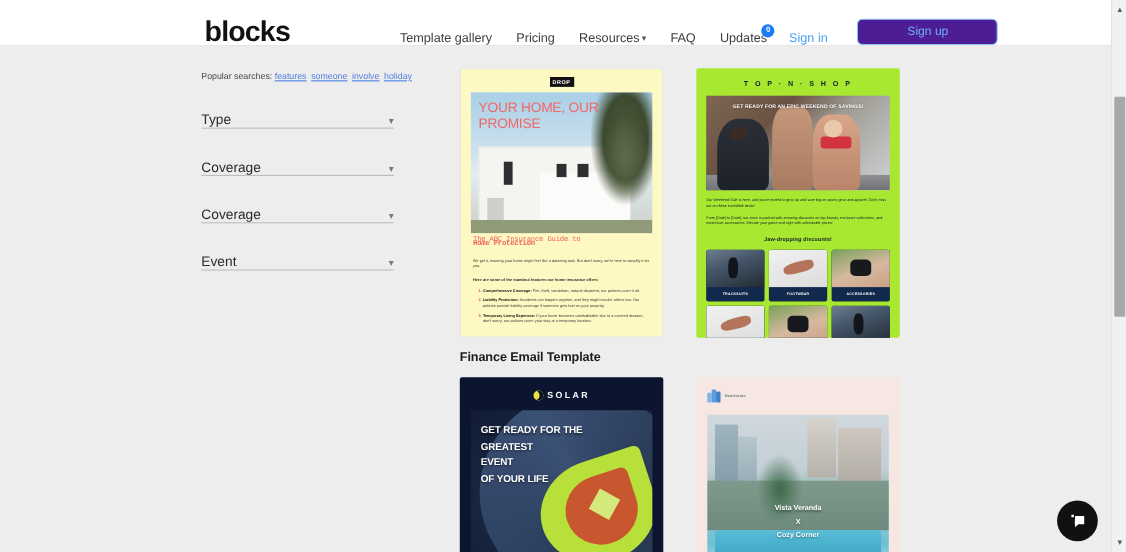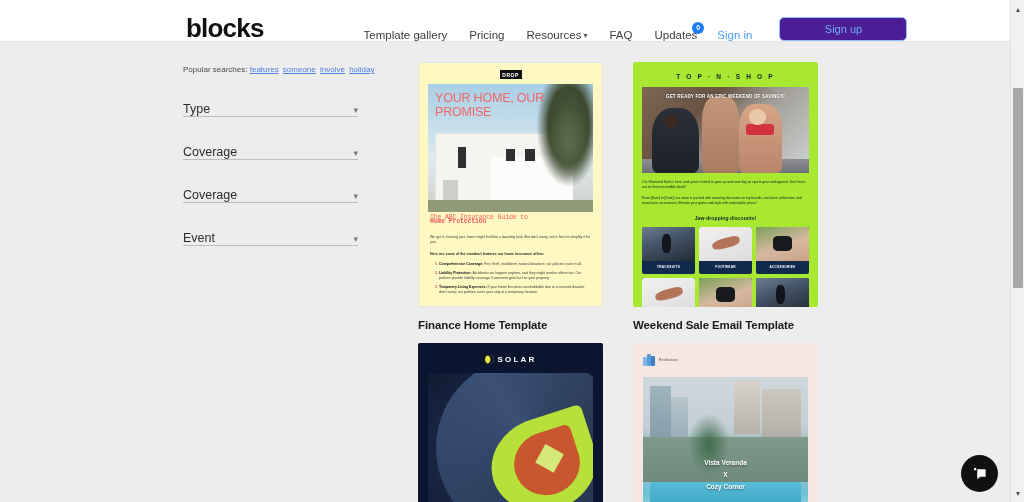--- a/index.html
+++ b/index.html
@@ -444,21 +444,21 @@
           <div class="b-h2">Home Protection</div>
           <div class="b-p">We get it, insuring your home might feel like a daunting task. But don't worry, we're here to simplify it for you.</div>
           <div class="b-p2">Here are some of the standout features our home insurance offers:</div>
           <ol>
             <li><b>Comprehensive Coverage:</b> <span>Fire, theft, vandalism, natural disasters; our policies cover it all.</span></li>
             <li><b>Liability Protection:</b> <span>Accidents can happen anytime, and they might involve others too. Our policies provide liability coverage if someone gets hurt on your property.</span></li>
             <li><b>Temporary Living Expenses:</b> <span>If your home becomes uninhabitable due to a covered disaster, don't worry; our policies cover your stay at a temporary location.</span></li>
           </ol>
         </div>
       </div>
-      <div class="card-title">Finance Home Template</div>
+      <div class="card-title">Finance Email Template</div>
     </div>
 
     <div class="card">
       <div class="thumb t2">
         <div class="brand">T O P · N · S H O P</div>
         <div class="hero">
           <div class="ribbon">GET READY FOR AN EPIC WEEKEND OF SAVINGS!</div>
           <div class="floor"></div>
           <div class="f1"></div>
           <div class="f1h"></div>
@@ -489,34 +489,39 @@
             <div class="pimg p2"></div>
           </div>
           <div class="prod">
             <div class="pimg p3"></div>
           </div>
           <div class="prod">
             <div class="pimg p1"></div>
           </div>
         </div>
       </div>
-      <div class="card-title">Weekend Sale Email Template</div>
     </div>
 
     <div class="card">
       <div class="thumb t3">
         <div class="brandrow">
           <div class="moon"></div>
           <div class="brandtxt">SOLAR</div>
         </div>
         <div class="hero">
           <div class="bowl"></div>
           <div class="field"></div>
           <div class="dirt"></div>
           <div class="diamond"></div>
+          <div class="headline">
+            <div>GET READY FOR THE</div>
+            <div>GREATEST</div>
+            <div>EVENT</div>
+            <div>OF YOUR LIFE</div>
+          </div>
         </div>
       </div>
       <div class="card-title"></div>
     </div>
 
     <div class="card">
       <div class="thumb t4">
         <div class="brandrow">
           <div class="bldg">
             <span class="b1"></span>

